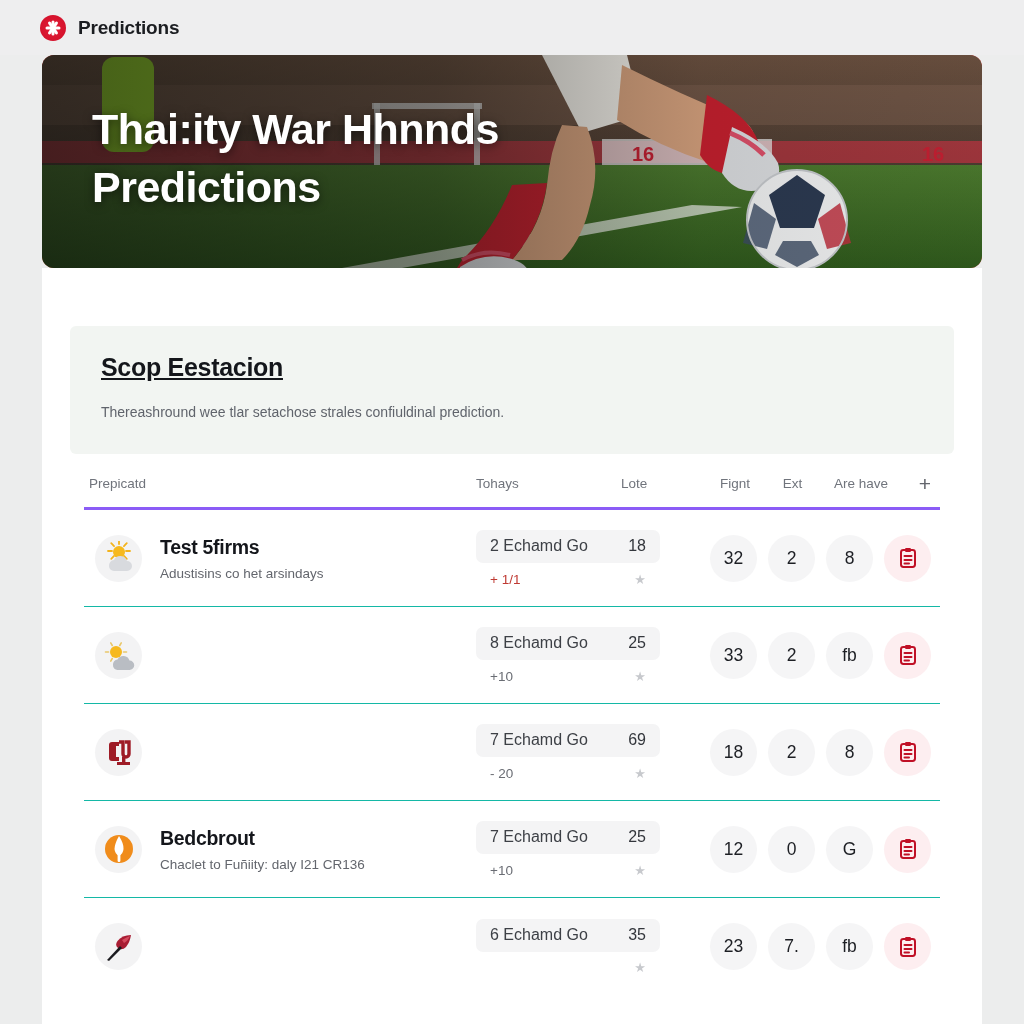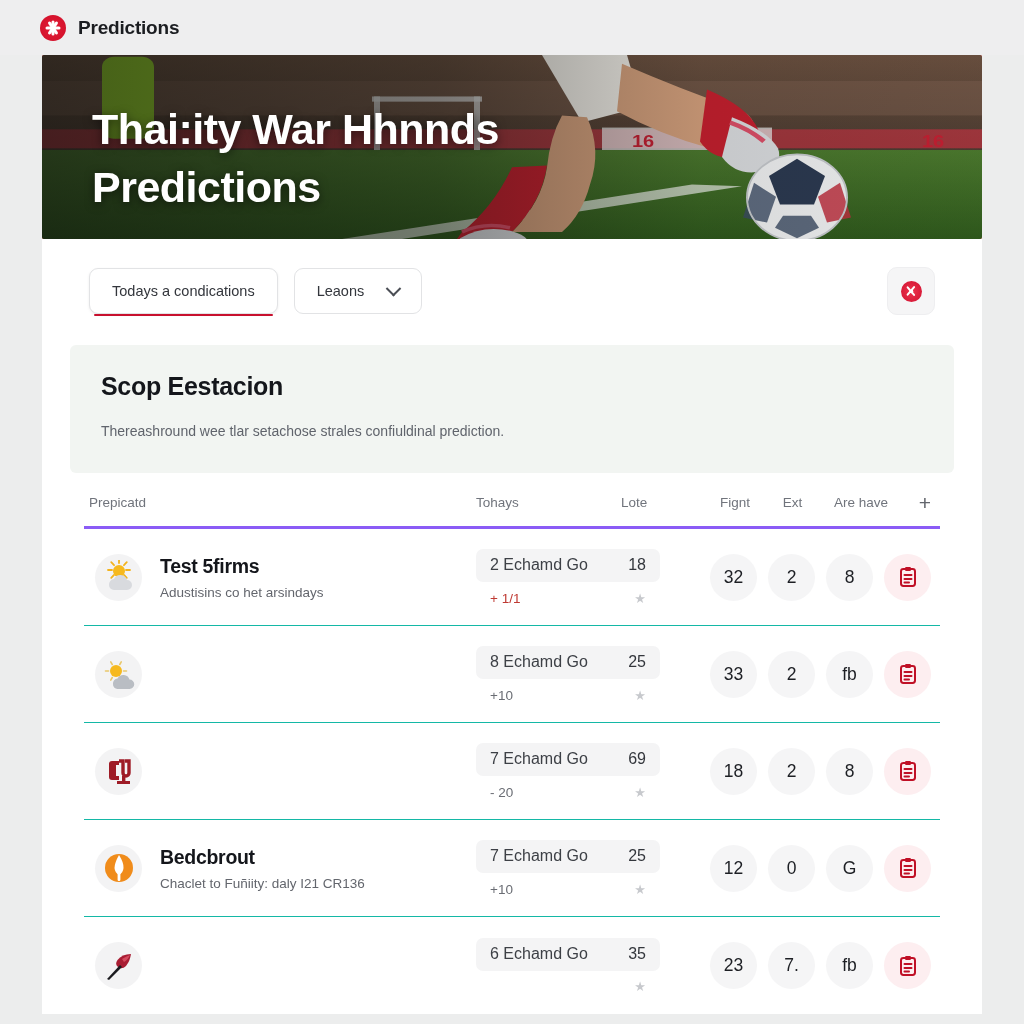--- a/index.html
+++ b/index.html
@@ -103,22 +103,22 @@
     padding: 11px 22px;
     white-space: nowrap;
     margin-left: 10px;
     font-family: inherit;
   }
 
   
   .hero {
     position: relative;
     margin: 0 42px;
-    height: 184px;
-    border-radius: 2px;
+    height: 213px;
+    border-radius: 12px;
     overflow: hidden;
     background: #ef4444;
   }
   .hero-svg { position: absolute; inset: 0; width: 100%; height: 100%; display:block; }
   .hero-shade {
     position: absolute; inset: 0;
     background: linear-gradient(90deg, rgba(12,14,12,.62) 0%, rgba(12,14,12,.42) 42%, rgba(12,14,12,.12) 70%, rgba(12,14,12,.05) 100%);
   }
   .hero-title {
     position: absolute;
@@ -202,20 +202,21 @@
     margin: 30px 28px 0 28px;
     background: #f2f5f2;
     border-radius: 6px;
     padding: 27px 31px 34px 31px;
   }
   .notice-title {
     font-size: 25px;
     font-weight: bold;
     color: #14161b;
     letter-spacing: -0.3px;
+    text-decoration: underline;
   }
   .notice-sub {
     margin-top: 22px;
     font-size: 14px;
     color: #60646c;
   }
 
   
   .tbl { margin: 0 42px; }
 
@@ -371,30 +372,20 @@
     </svg>
     <div class="hero-shade"></div>
     <div class="hero-title">
       <div>Thai:ity War Hhnnds</div>
       <div>Predictions</div>
     </div>
   </div>
 
   <div class="content">
 
-    <div class="tabrow">
-      <button class="tab active">Todays a condications</button>
-      <button class="tab tab-drop">
-        <span>Leaons</span>
-        <span class="chev"></span>
-      </button>
-      <button class="tool-btn">
-        <span class="tool-mark"></span>
-      </button>
-    </div>
 
     <div class="notice">
       <div class="notice-title">Scop Eestacion</div>
       <div class="notice-sub">Thereashround wee tlar setachose strales confiuldinal prediction.</div>
     </div>
 
     <div class="tbl">
       <div class="thead">
         <div class="th-pred">Prepicatd</div>
         <div class="th-today">Tohays</div>

